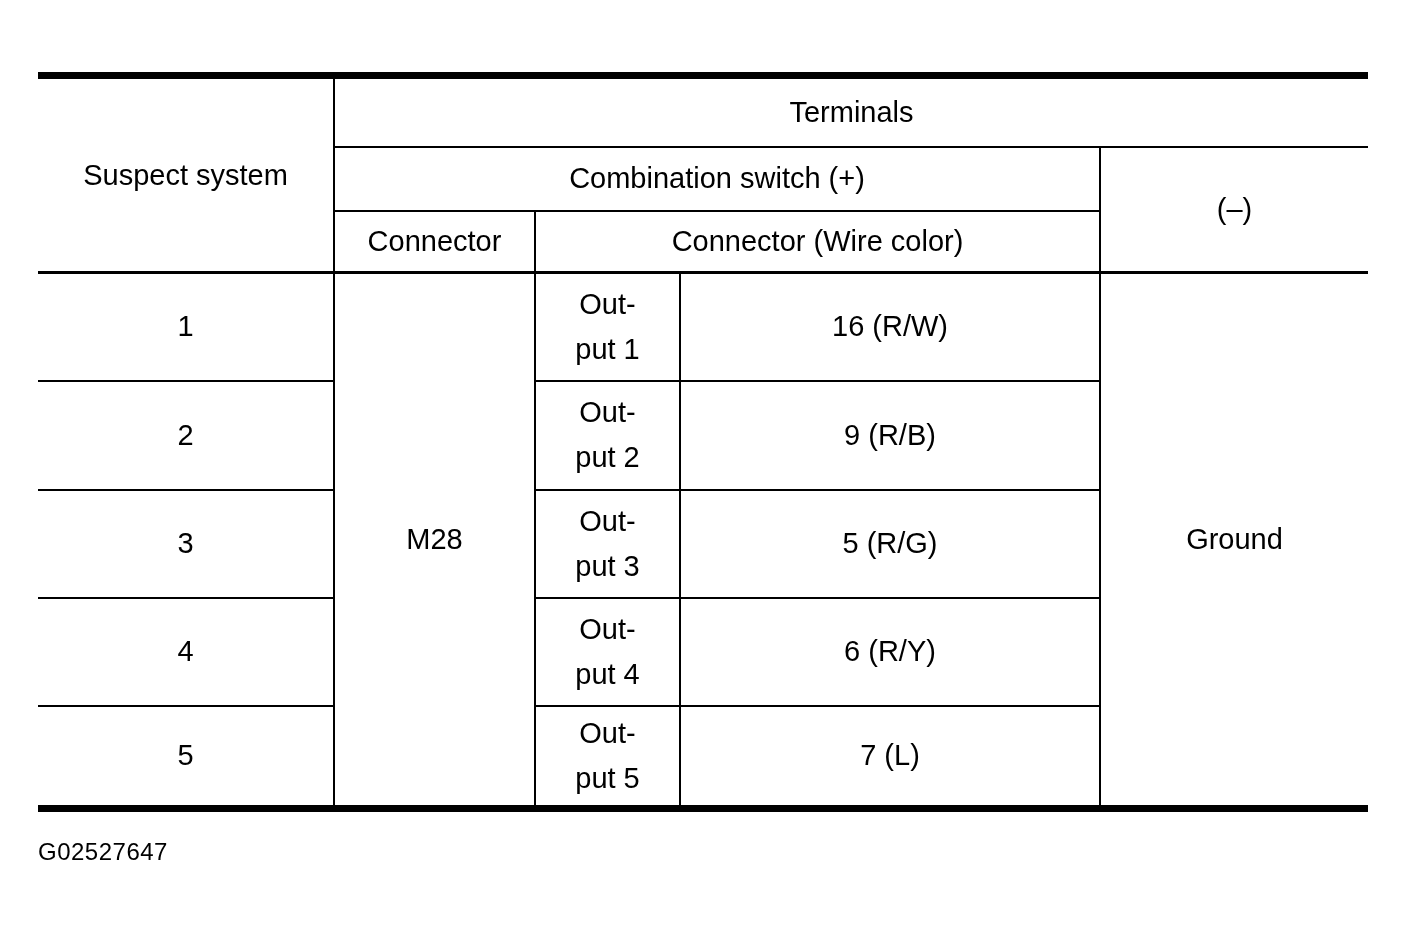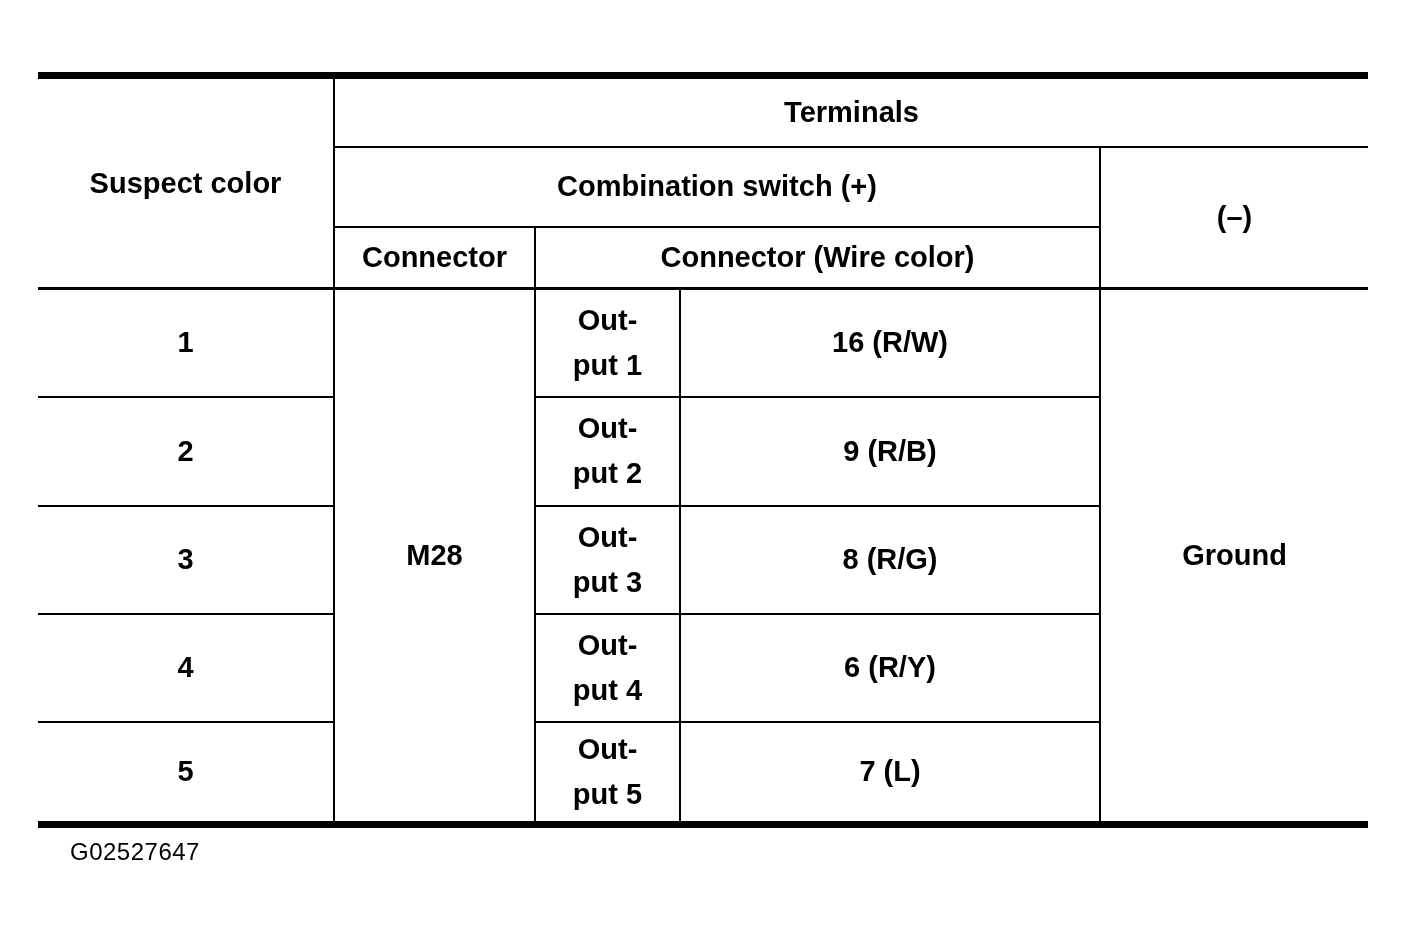--- a/index.html
+++ b/index.html
@@ -23,59 +23,58 @@
     border-collapse: collapse;
     table-layout: fixed;
     width: 1330px;
     border-top: 7px solid #000;
     border-bottom: 7px solid #000;
   }
   th, td {
     border: 2px solid #000;
     text-align: center;
     vertical-align: middle;
-    font-weight: bold;
+    font-weight: normal;
     font-size: 29px;
     padding: 0;
     overflow: hidden;
   }
   .no-left  { border-left: none; }
   .no-right { border-right: none; }
   .hdr-bottom { border-bottom: 3px solid #000; }
   .multiline {
     white-space: pre-line;
     line-height: 1.55;
   }
   .figure-id {
     position: absolute;
     left: 38px;
     top: 838px;
     font-size: 24px;
     letter-spacing: 0.5px;
-    margin-left: 32px;
   }
 </style>
 </head>
 <body>
 
 <div class="table-wrap">
   <table>
     <colgroup>
       <col style="width:296px">
       <col style="width:201px">
       <col style="width:145px">
       <col style="width:420px">
       <col style="width:268px">
     </colgroup>
     <tbody>
       <tr style="height:71px">
-        <th rowspan="3" class="no-left hdr-bottom">Suspect color</th>
+        <th rowspan="3" class="no-left hdr-bottom">Suspect system</th>
         <th colspan="4" class="no-right">Terminals</th>
       </tr>
-      <tr style="height:80px">
+      <tr style="height:64px">
         <th colspan="3">Combination switch (+)</th>
         <th rowspan="2" class="no-right hdr-bottom">(–)</th>
       </tr>
       <tr style="height:62px">
         <th class="hdr-bottom">Connector</th>
         <th colspan="2" class="hdr-bottom">Connector (Wire color)</th>
       </tr>
 
       <tr style="height:108px">
         <td class="no-left">1</td>
@@ -88,21 +87,21 @@
       <tr style="height:109px">
         <td class="no-left">2</td>
         <td class="multiline">Out-
 put 2</td>
         <td>9 (R/B)</td>
       </tr>
       <tr style="height:108px">
         <td class="no-left">3</td>
         <td class="multiline">Out-
 put 3</td>
-        <td>8 (R/G)</td>
+        <td>5 (R/G)</td>
       </tr>
       <tr style="height:108px">
         <td class="no-left">4</td>
         <td class="multiline">Out-
 put 4</td>
         <td>6 (R/Y)</td>
       </tr>
       <tr style="height:103px">
         <td class="no-left">5</td>
         <td class="multiline">Out-

